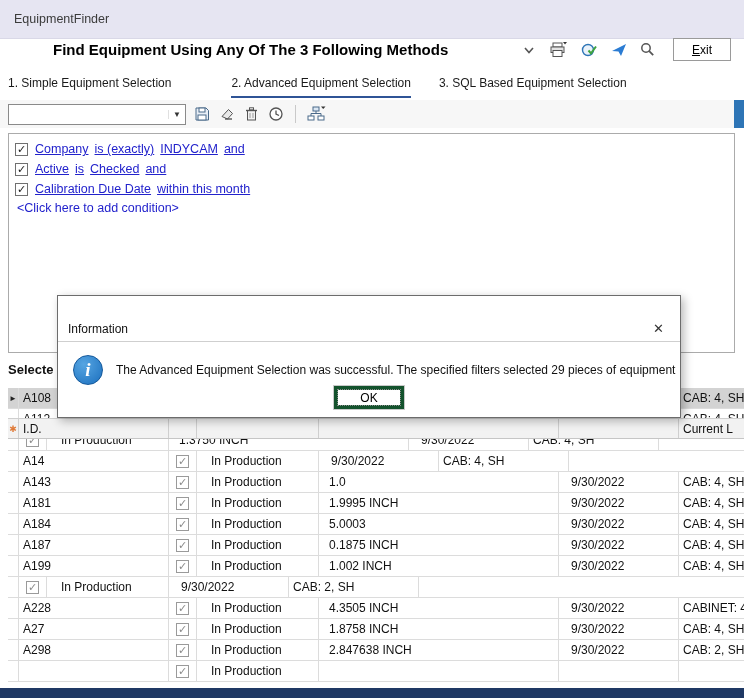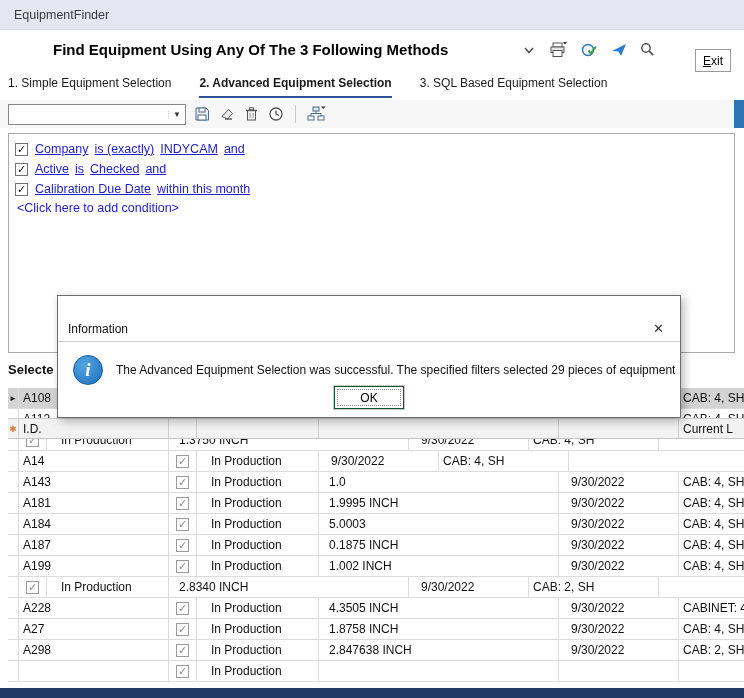--- a/index.html
+++ b/index.html
@@ -6,40 +6,40 @@
   html,body { width:744px; height:698px; }
   body {
     font-family:"Liberation Sans", sans-serif;
     background:#ffffff;
     position:relative;
     overflow:hidden;
     color:#111;
   }
   
   .titlebar {
-    position:absolute; top:0; left:0; right:0; height:30px;
+    position:absolute; top:0; left:0; right:0; height:39px;
     background:#E6E5F2; border-bottom:1px solid #D9D8E7;
     display:flex; align-items:center; padding-left:14px;
     font-size:12.5px; color:#3B3B3B;
   }
   
   .header { position:absolute; top:30px; left:0; right:0; height:42px; }
   .page-title { position:absolute; left:9px; top:11px; font-size:15px; font-weight:bold; color:#000;margin-left:44px; }
   .header-icons { position:absolute; right:88px; top:10px; display:flex; align-items:center; gap:11px; }
   .icon-btn { background:none; border:none; cursor:pointer; display:flex; align-items:center; justify-content:center; padding:1px; }
   .exit-btn {
-    position:absolute; right:13px; top:19px; width:36px; height:23px;
+    position:absolute; right:13px; top:8px; width:58px; height:23px;
     background:#fff; border:1px solid #9A9A9A; font-size:12px;
     font-family:"Liberation Sans", sans-serif; cursor:pointer;
   }
   .mnemonic { text-decoration:underline; }
   
   .tabs { position:absolute; top:76px; left:8px; right:8px; height:22px; display:flex; gap:28px; font-size:12px; }
   .tab { padding-bottom:4px; cursor:pointer; color:#1A1A1A; }
-  .tab.active { font-weight:bold; border-bottom:2px solid #2F5496; }
+  .tab.active { font-weight:normal; border-bottom:2px solid #2F5496;margin-left:32px; }
   
   .toolbar {
     position:absolute; top:100px; left:0; right:10px; height:28px;
     background:#F7F7F7; display:flex; align-items:center; padding-left:8px; gap:7px;
   }
   .combo {
     width:178px; height:21px; background:#fff; border:1px solid #8A8A8A;
     display:flex; align-items:center; font-size:12px; cursor:pointer;
   }
   .combo-value { flex:1; padding-left:4px; }
@@ -103,21 +103,21 @@
   .info-icon {
     width:30px; height:30px; border-radius:50%; flex-shrink:0;
     background:radial-gradient(circle at 35% 30%, #56A5E2, #1B6FBE);
     border:1px solid #15599B;
     color:#fff; font-family:"Liberation Serif", serif; font-style:italic; font-weight:bold;
     font-size:19px; display:flex; align-items:center; justify-content:center;
   }
   .dialog-msg { font-size:12px; white-space:nowrap; }
   .dialog-buttons { position:absolute; left:0; right:0; bottom:8px; display:flex; justify-content:center; }
   .ok-btn {
-    width:70px; height:23px; background:#fff; border:1px solid #14532d;
+    width:70px; height:23px; background:#fff; border:4px solid #14532d;
     outline:1px dotted #8A8A8A; outline-offset:-4px;
     box-shadow:0 0 0 1px #C9C9C9; font-size:12px; cursor:pointer;
     font-family:"Liberation Sans", sans-serif;
   }
   svg { display:block; }
 </style>
 </head>
 <body>
 
 <div class="titlebar">
@@ -423,21 +423,20 @@
       <div class="grid-row">
     <div class="cell c-gutter">
           <span class="row-pointer"></span>
         </div>
     <div class="cell c-cb">
           <span class="cb">
             <span class="cb-mark">✓</span>
           </span>
         </div>
     <div class="cell c-status">In Production</div>
-    <div class="cell c-size">2.8340 INCH</div>
     <div class="cell c-date">9/30/2022</div>
     <div class="cell c-loc">CAB: 2, SH</div>
   </div>
       <div class="grid-row">
     <div class="cell c-gutter">
           <span class="row-pointer"></span>
         </div>
     <div class="cell c-id">A228</div>
     <div class="cell c-cb">
           <span class="cb">

